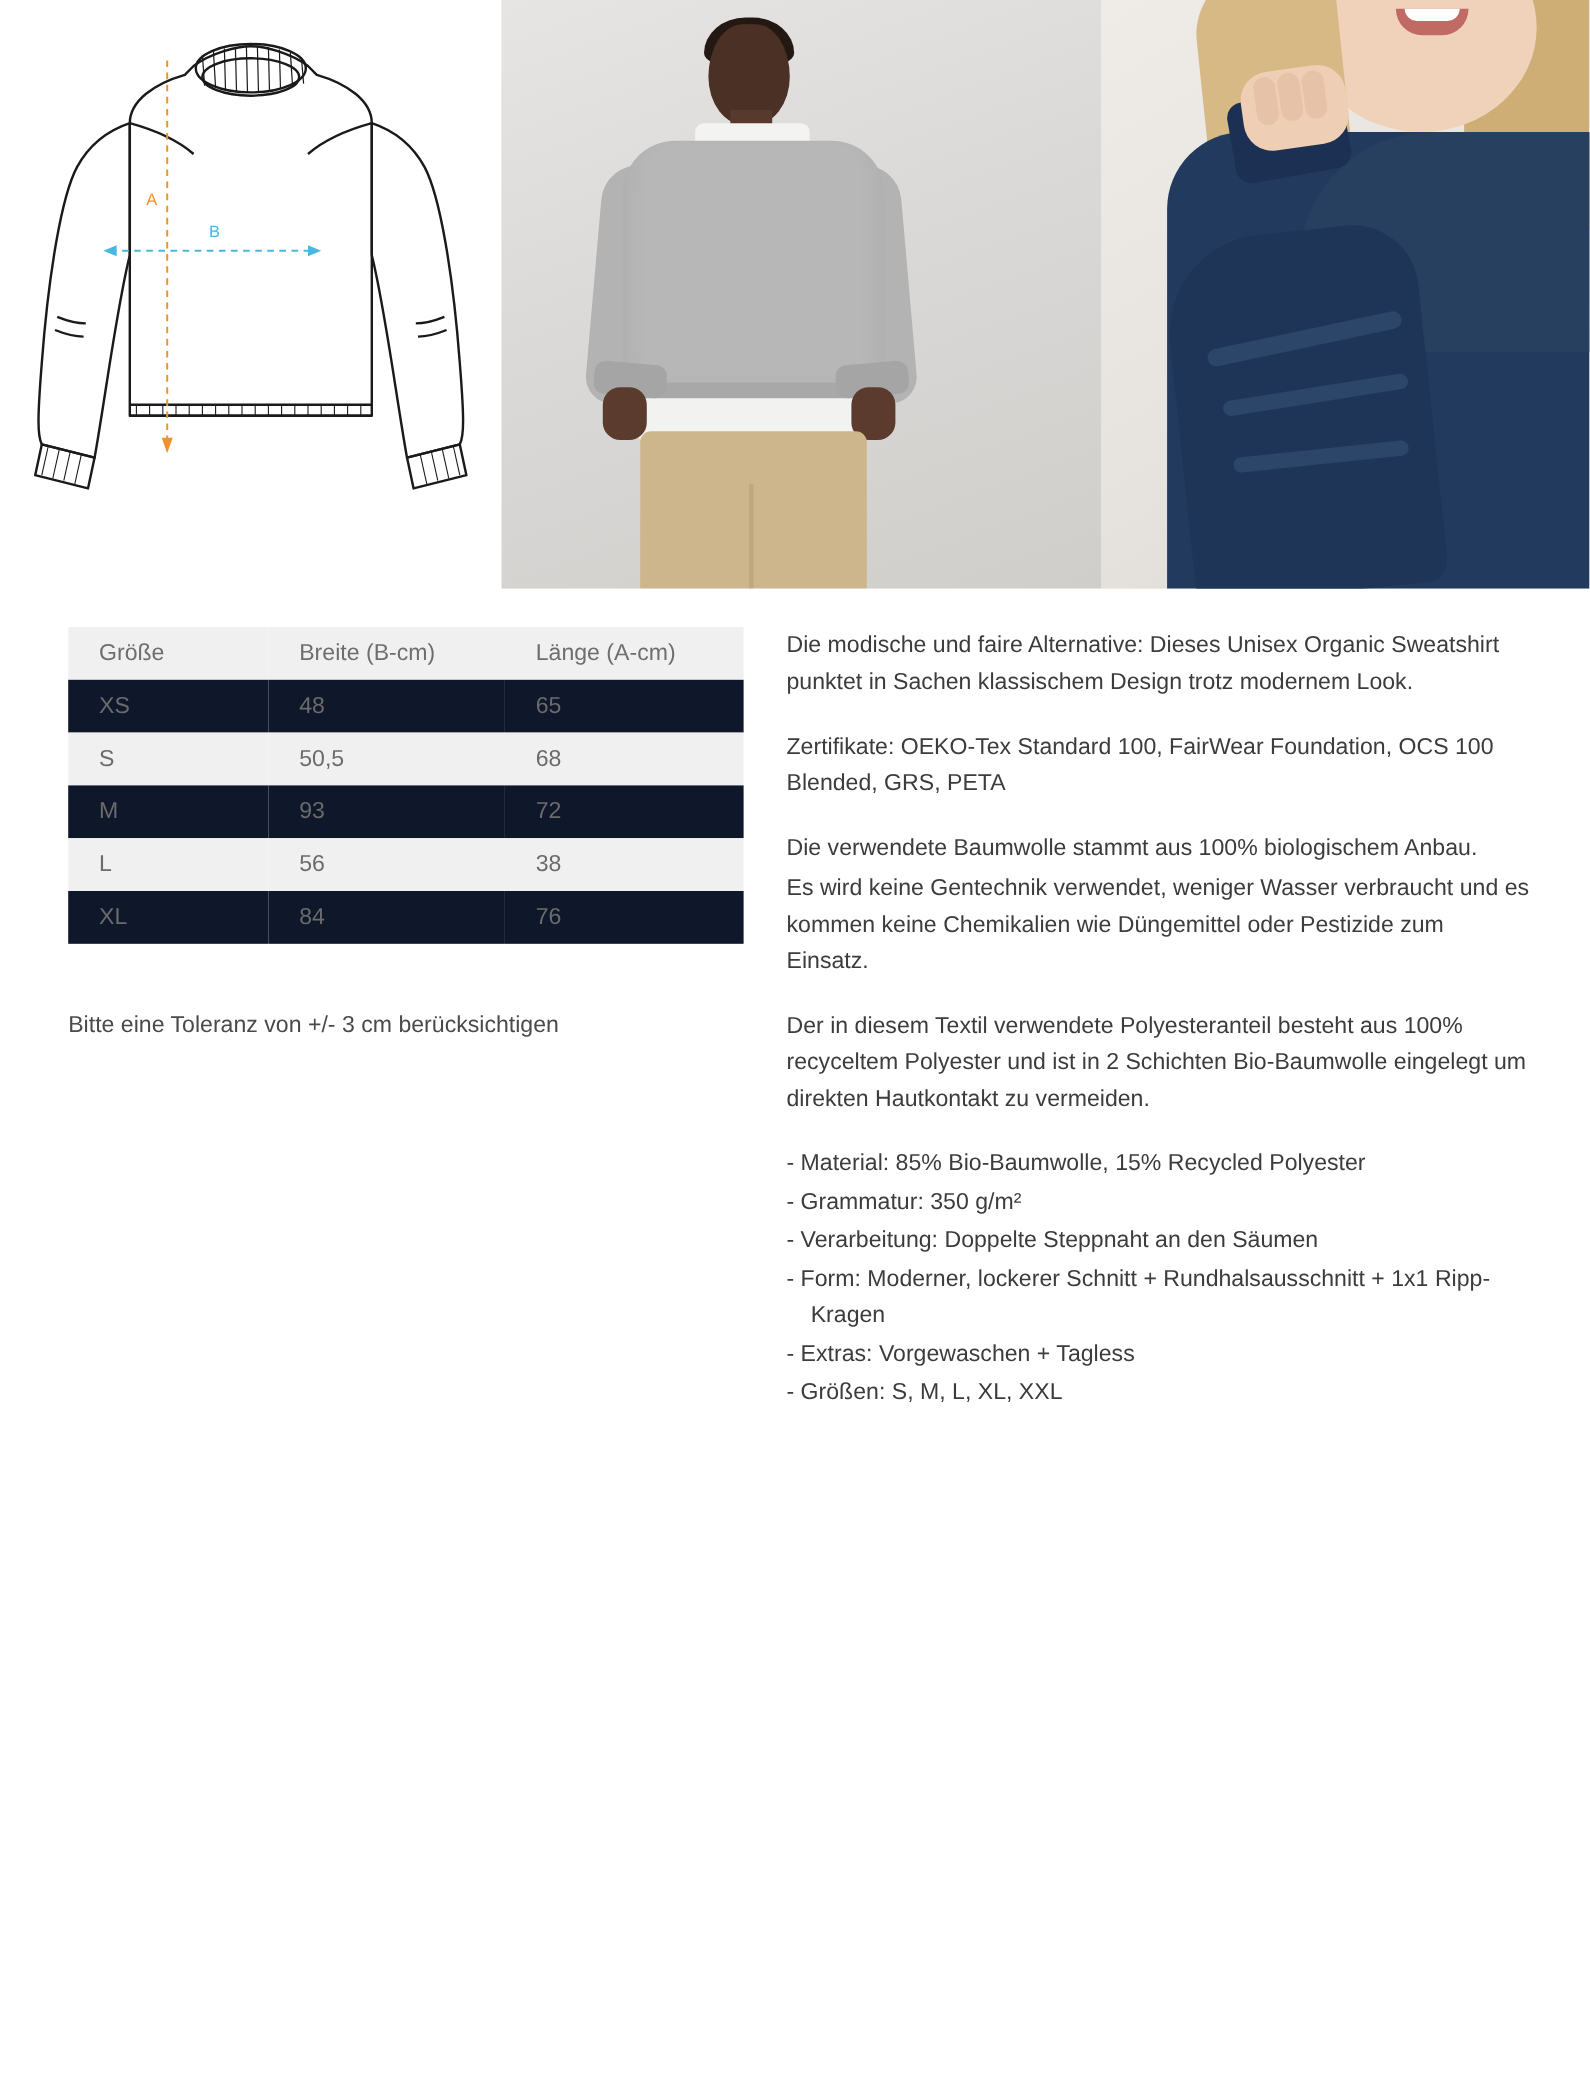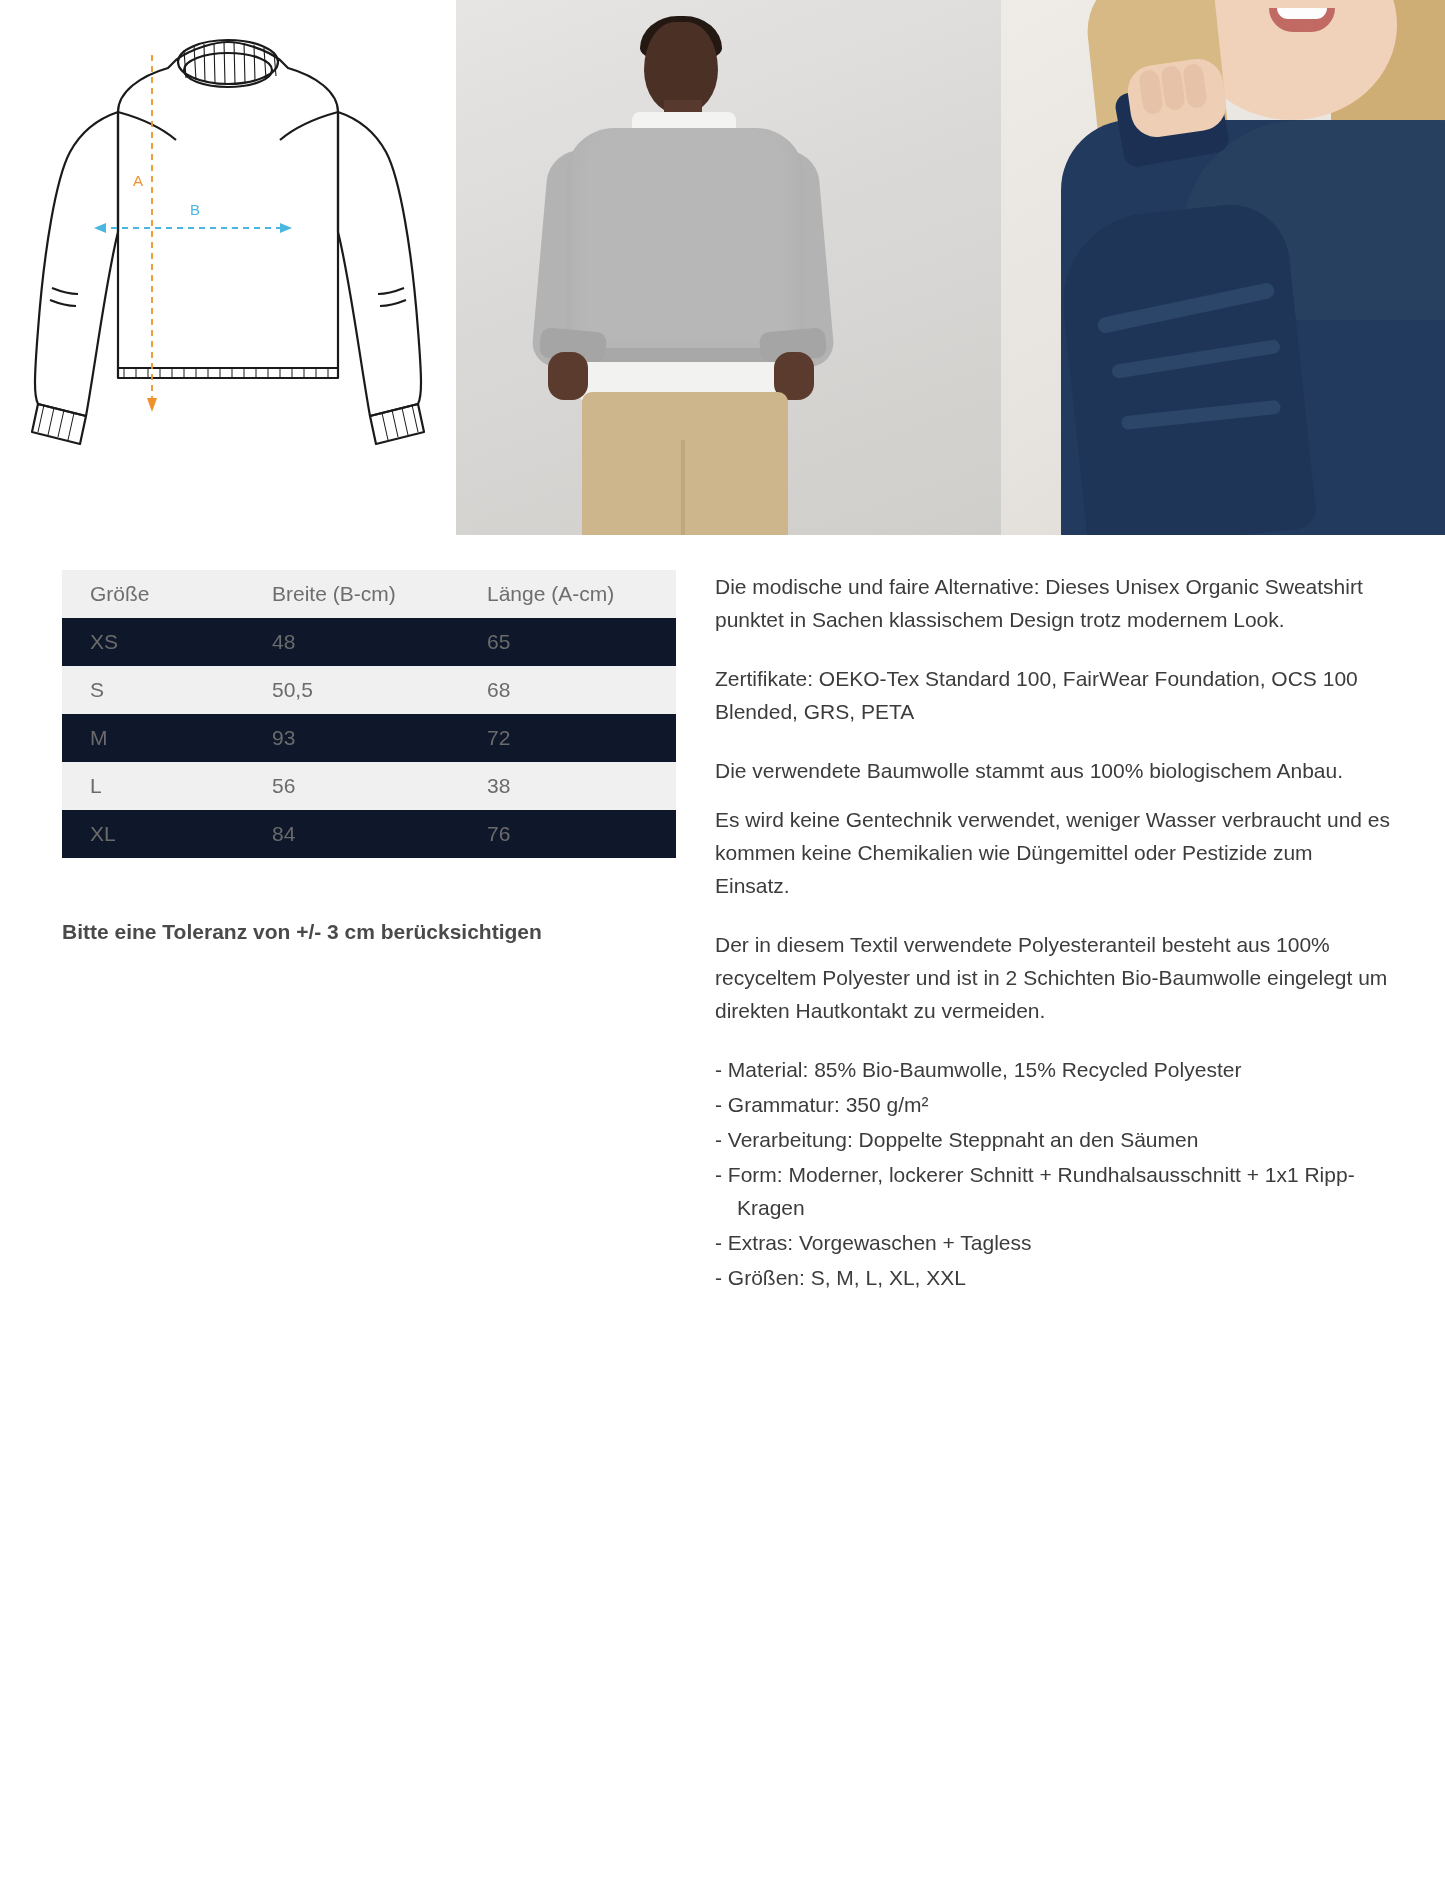--- a/index.html
+++ b/index.html
@@ -103,25 +103,25 @@
     padding: 12px 0 12px 28px; color: #6b6b6b;
   }
   table.size-table th { color: #6e6e6e; }
   table.size-table col.c1 { width: 182px; }
   table.size-table col.c2 { width: 215px; }
   table.size-table col.c3 { width: 217px; }
   table.size-table tr.shade { background: #f0f0f0; }
   table.size-table tr.plain { background: #0f172a; }
   table.size-table thead tr { background: #f0f0f0; }
 
-  .tolerance { font-size: 21px; color: #4a4a4a; margin-top: 62px; padding-left: 0px; font-weight: bold; }
+  .tolerance { font-size: 21px; color: #4a4a4a; margin-top: 62px; padding-left: 0px; }
 
   
   .desc p { font-size: 21px; line-height: 33px; margin: 0 0 26px 0; color: #3c3c3c; }
-  .desc p.tight { margin-bottom: 16px; }
+  .desc p.tight { margin-bottom: 4px; }
   .spec-list { list-style: none; margin: 26px 0 0 0; padding: 0; }
   .spec-list li {
     font-size: 21px; line-height: 33px; color: #3c3c3c;
     padding-left: 22px; text-indent: -22px; margin-bottom: 2px;
   }
 </style>
 </head>
 <body>
 
 <div class="page">

